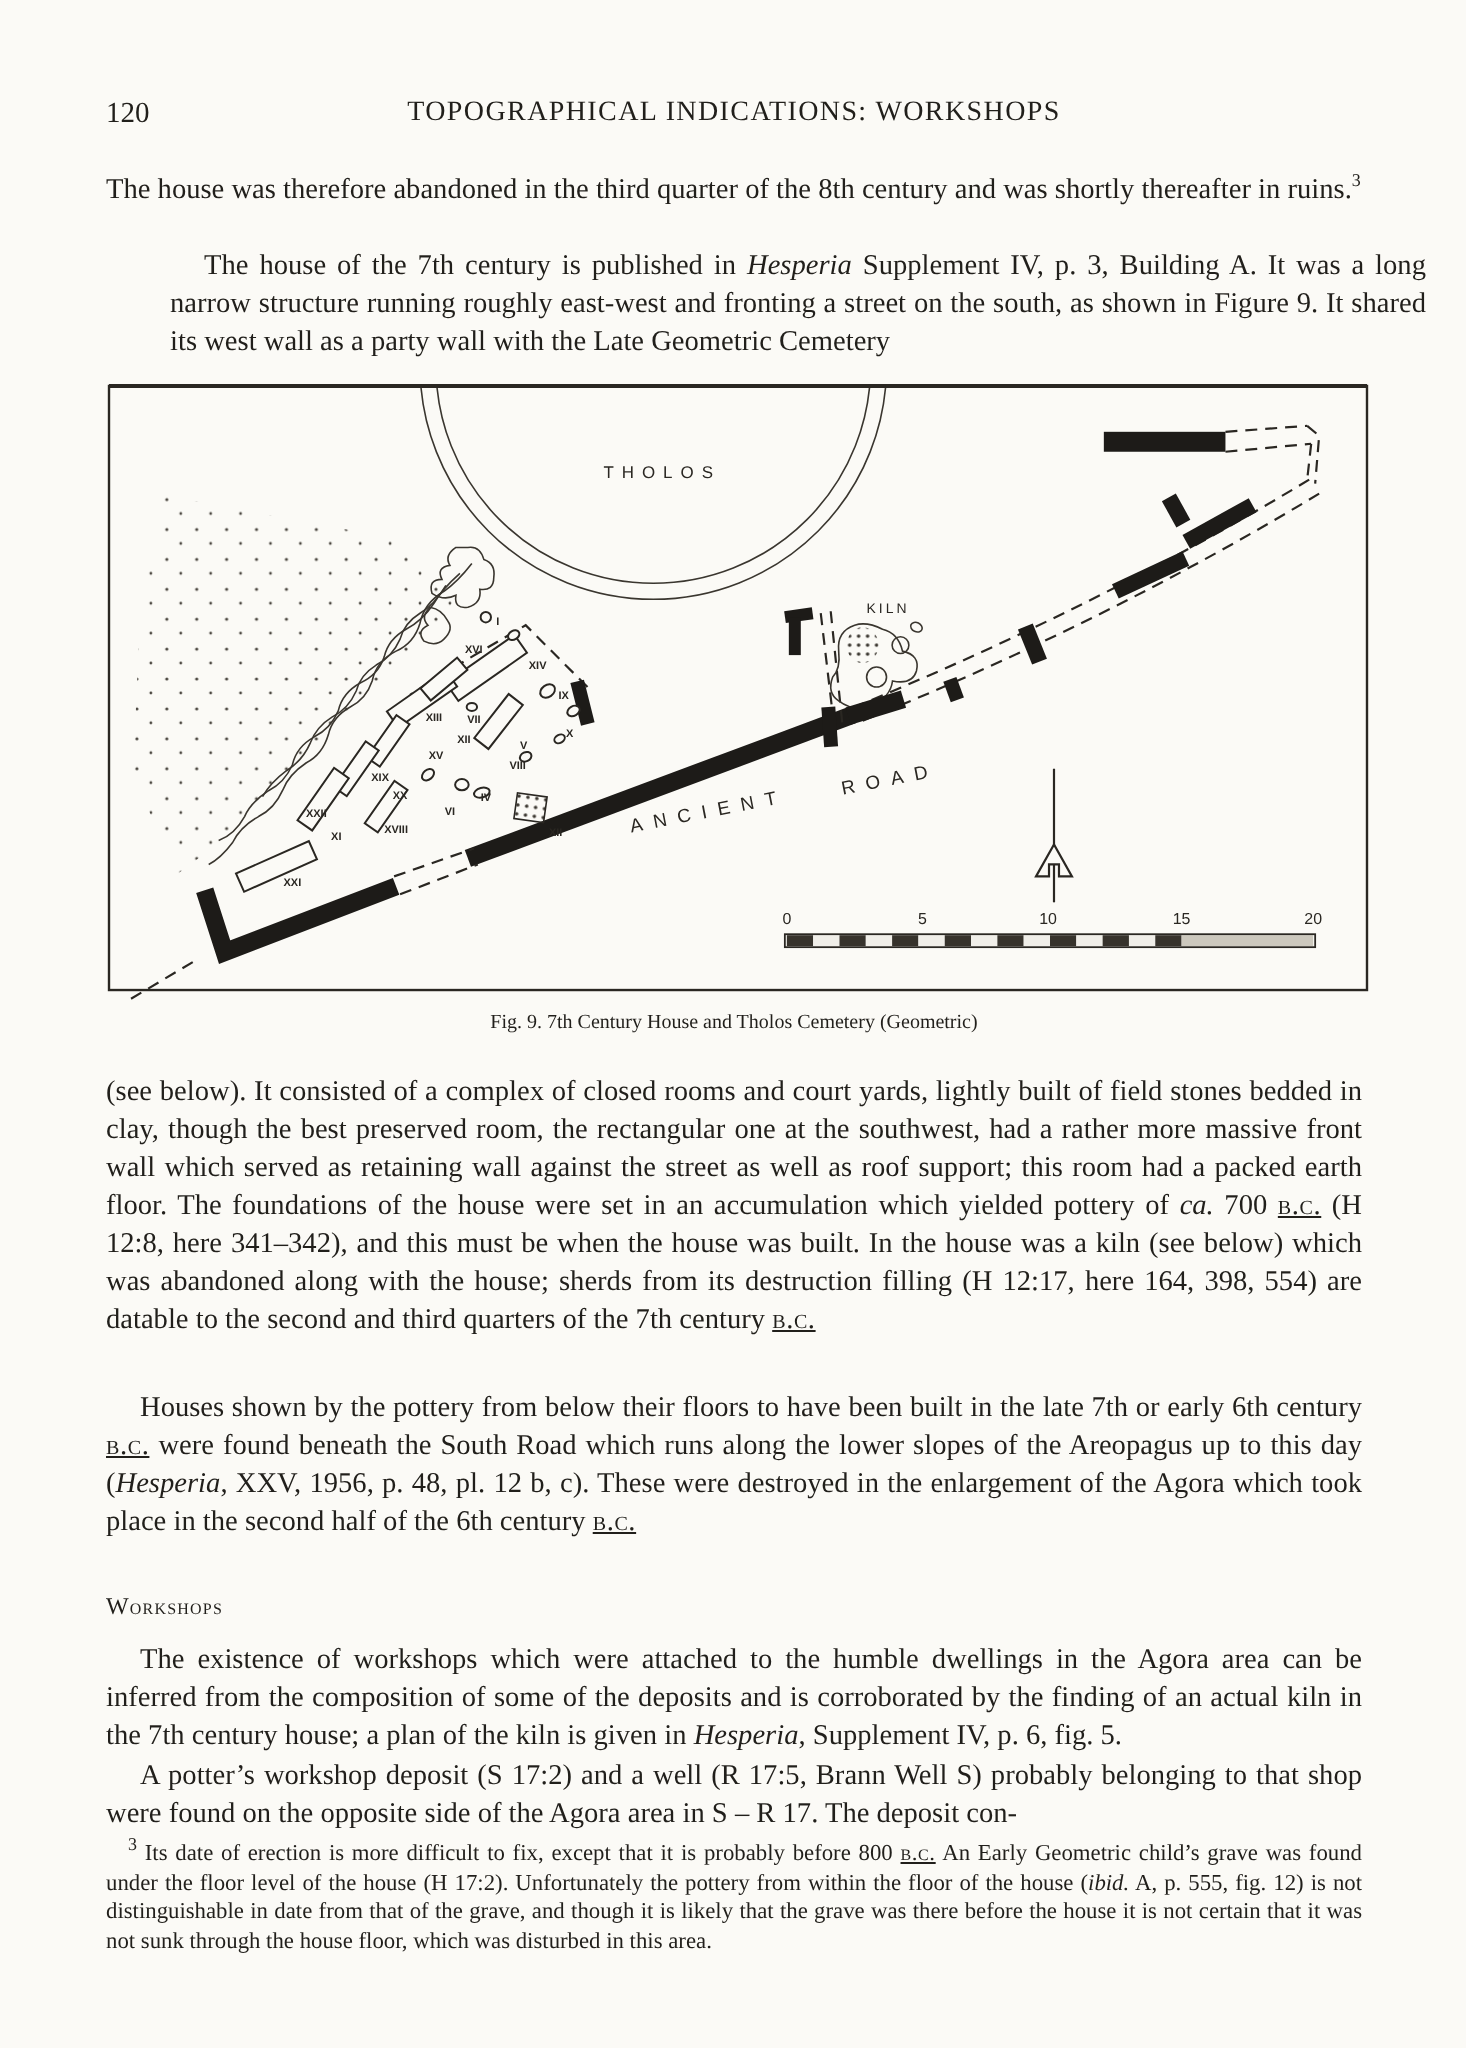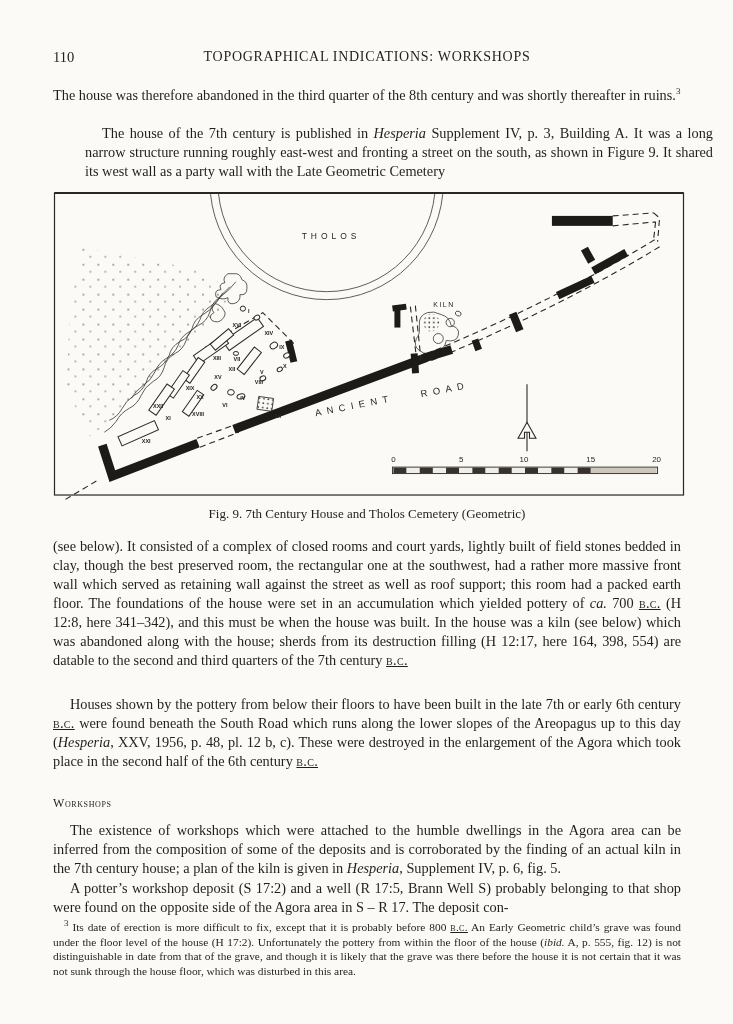--- a/index.html
+++ b/index.html
@@ -8,21 +8,21 @@
   .hdr-num{position:absolute;left:53px;top:49px;font-size:14.5px;}
   .hdr-title{position:absolute;left:53px;top:49px;width:628px;text-align:center;
              font-size:14px;letter-spacing:0.7px;}
   .para{position:absolute;left:53px;width:628px;font-size:14.3px;line-height:19px;
         text-align:justify;}
   .indent{text-indent:17px;}
   .para i{font-style:italic;}
   .para b,.fnote b{font-weight:normal;}
   sup{font-size:9px;vertical-align:super;line-height:0;}
   .sc{font-variant:small-caps;letter-spacing:0.3px;text-decoration:underline;}
-  .caption{position:absolute;left:53px;top:506px;width:628px;text-align:center;font-size:13px;}
+  .caption{position:absolute;left:53px;top:506px;width:628px;text-align:center;font-size:10px;}
   .ws-heading{position:absolute;left:53px;top:796px;font-size:12px;font-variant:small-caps;
               letter-spacing:0.6px;font-family:Liberation Serif, serif;}
   .fnote{position:absolute;left:53px;top:920px;width:628px;font-size:11.4px;line-height:14.7px;
          text-align:justify;text-indent:11px;}
   .figwrap{position:absolute;left:50px;top:186px;width:639px;height:314px;}
   svg text{font-family:"Liberation Sans","DejaVu Sans",sans-serif;fill:#2a2722;}
   .plan-lbl{font-size:8.5px;letter-spacing:4px;}
   .kiln-lbl{font-size:7px;letter-spacing:1.5px;}
   .road-lbl{font-size:9.5px;letter-spacing:5.5px;}
   .grave-label{font-size:5.5px;font-weight:bold;text-anchor:middle;}
@@ -31,21 +31,21 @@
   .dash{stroke:#2a2722;fill:none;stroke-width:1.1;stroke-dasharray:6 4;}
   .thin{stroke:#3a362f;fill:none;stroke-width:0.8;}
   .blk{fill:#1d1b18;stroke:none;}
   .grave{fill:#fbfaf6;stroke:#2a2722;stroke-width:1;}
 </style>
 </head>
 <body>
 
 <div class="page">
 
-  <div class="hdr-num">110</div>
+  <div class="hdr-num">120</div>
   <div class="hdr-title">TOPOGRAPHICAL INDICATIONS: WORKSHOPS</div>
 
   <div class="para" style="top:86px;"><span>The house was therefore abandoned in the third quarter of the 8th century and was shortly thereafter in ruins.</span><sup>3</sup></div>
   <div class="para indent" style="top:124px;margin-left:32px;"><span>The house of the 7th century is published in </span><i>Hesperia</i><span> Supplement IV, p. 3, Building A. It was a long narrow structure running roughly east-west and fronting a street on the south, as shown in Figure 9. It shared its west wall as a party wall with the Late Geometric Cemetery</span></div>
 
   <div class="figwrap">
     <svg viewBox="0 0 640 315" width="639" height="314">
       <defs>
         <pattern id="stip" width="15" height="15" patternUnits="userSpaceOnUse">
           <circle cx="3" cy="4" r="0.8" fill="#4a463f"></circle>

